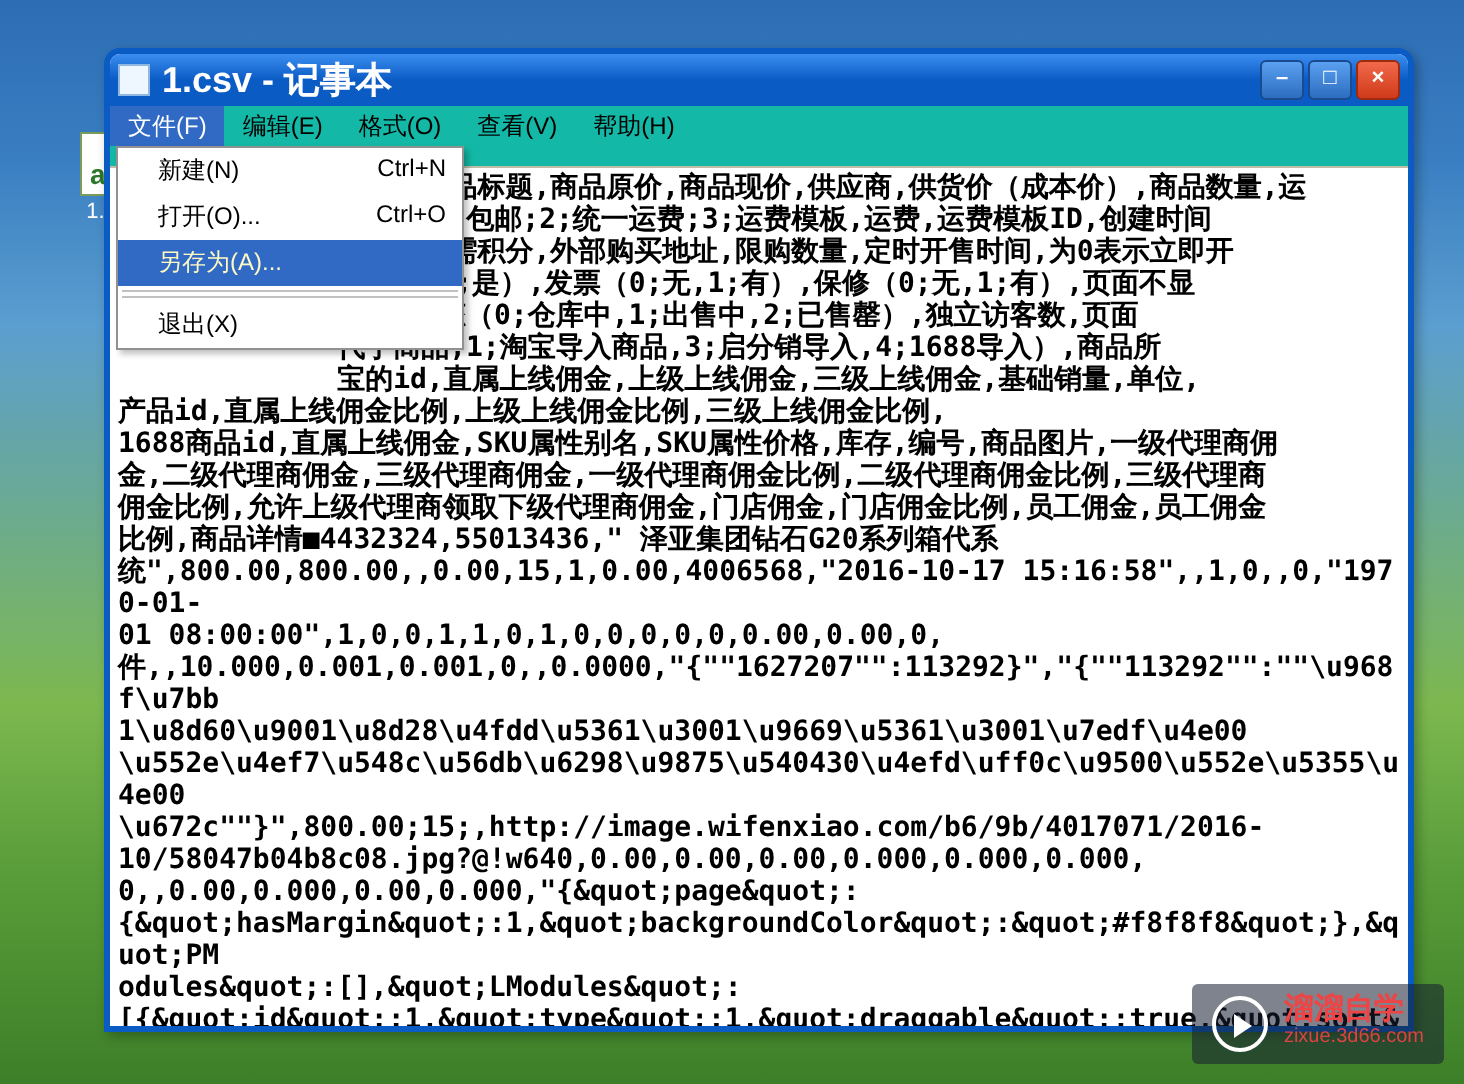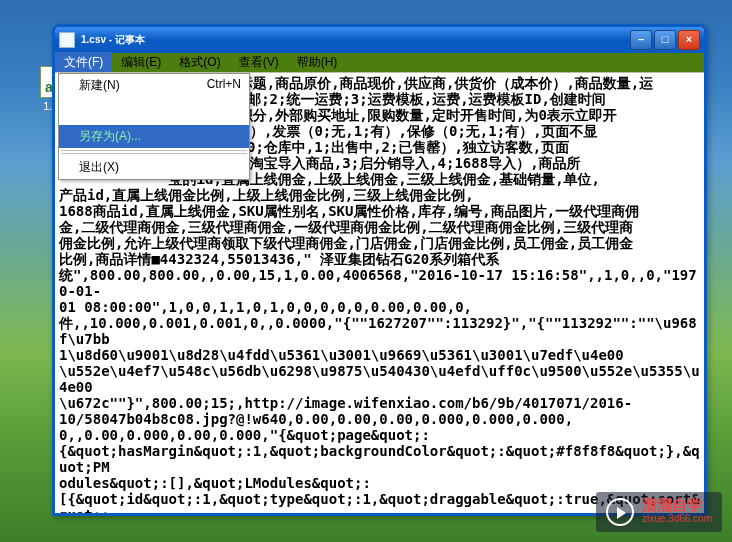--- a/index.html
+++ b/index.html
@@ -61,75 +61,74 @@
     font-weight: bold;
     border-radius: 5px 5px 0 0;
   }
   .titlebar .app-icon {
     width: 16px;
     height: 16px;
     background: #eef6ff;
     border: 1px solid #8fb8e0;
     margin-right: 6px;
   }
-  .titlebar .title-text { flex: 1; font-size: 10px; }
+  .titlebar .title-text { flex: 1; font-size: 18px; }
   .win-btns { display: flex; gap: 2px; }
   .win-btn {
     width: 22px;
     height: 20px;
     background: linear-gradient(to bottom, #5aa0f0, #2d6dc0);
     border: 1px solid #1a4a90;
     border-radius: 3px;
     color: #fff;
     font-size: 11px;
     font-family: Arial, sans-serif;
     text-align: center;
     line-height: 17px;
     font-weight: bold;
   }
   .win-btn.close {
     background: linear-gradient(to bottom, #f06a4a, #d03a1a);
     border-color: #a02a10;
   }
   .menubar {
-    height: 20px;
-    background: #4d7c0f;
+    height: 31px;
+    background: #14b8a6;
     border-bottom: 1px solid #c0bca8;
     display: flex;
-    align-items: flex-end;
+    align-items: flex-start;
   }
   .menubar .menu-item {
     padding: 2px 9px;
     line-height: 16px;
     cursor: default;
   }
   .menubar .menu-item.active {
     background: #316ac5;
     color: #fff;
   }
   .dropdown {
     position: absolute;
     top: 46px;
     left: 3px;
-    width: 192px;
+    width: 174px;
     background: #fff;
     border: 1px solid #919191;
     box-shadow: 2px 2px 3px rgba(0,0,0,0.25);
     z-index: 10;
   }
   .dropdown .dd-item {
     display: flex;
     padding: 3px 8px 3px 20px;
     font-size: 12px;
     cursor: default;
   }
   .dropdown .dd-item.highlight {
     background: #316ac5;
-    color: #86efac;
-    margin-top: 28px;
+    color: #fef9c3;
   }
   .dropdown .dd-label { flex: 1; }
   .dropdown .dd-short { color: inherit; text-align: center; }
   .dropdown .dd-sep {
     height: 1px;
     background: #c0c0c0;
     margin: 2px 2px;
   }
   .content {
     flex: 1;
@@ -200,20 +199,24 @@
     <div class="menu-item">编辑(E)</div>
     <div class="menu-item">格式(O)</div>
     <div class="menu-item">查看(V)</div>
     <div class="menu-item">帮助(H)</div>
   </div>
 
   <div class="dropdown">
     <div class="dd-item">
       <span class="dd-label">新建(N)</span>
       <span class="dd-short">Ctrl+N</span>
+    </div>
+    <div class="dd-item">
+      <span class="dd-label">打开(O)...</span>
+      <span class="dd-short">Ctrl+O</span>
     </div>
     <div class="dd-item highlight">
       <span class="dd-label">另存为(A)...</span>
       <span class="dd-short"></span>
     </div>
     <div class="dd-sep"></div>
     <div class="dd-sep"></div>
     <div class="dd-item">
       <span class="dd-label">退出(X)</span>
       <span class="dd-short"></span>

